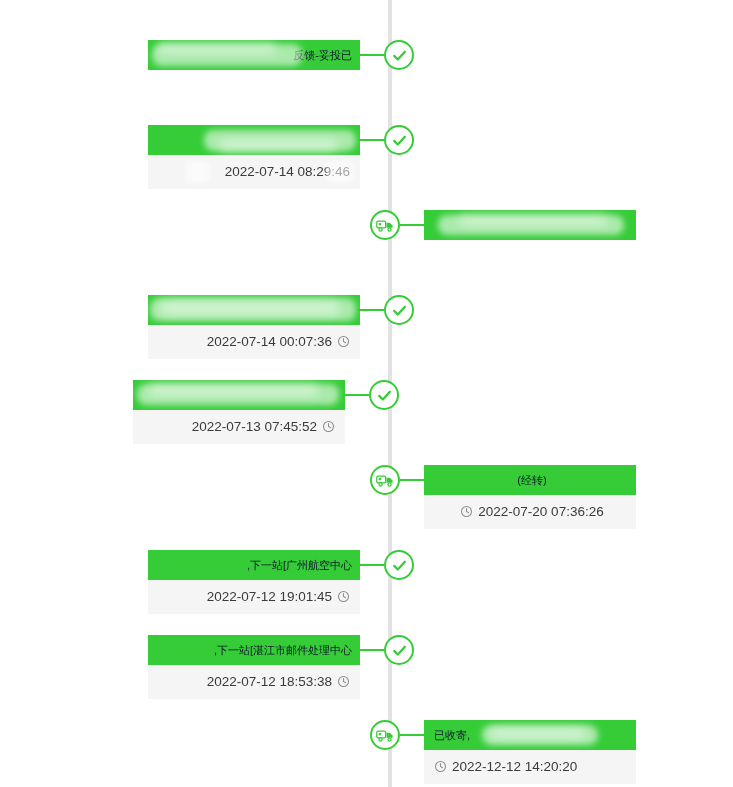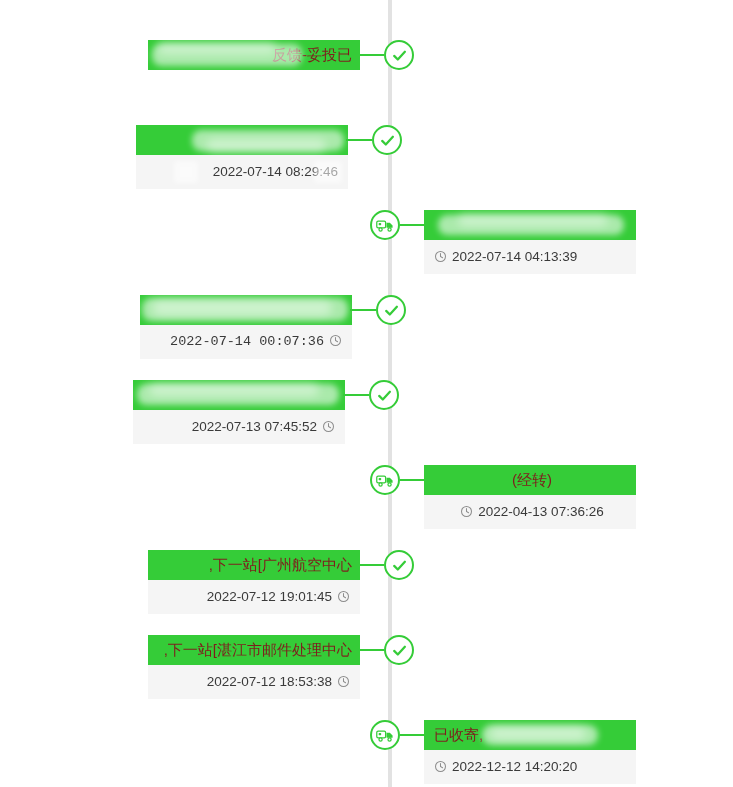--- a/index.html
+++ b/index.html
@@ -42,22 +42,22 @@
   .card {
     position: absolute;
     top: 0;
     width: 212px;
     box-sizing: border-box;
   }
   .card-head {
     position: relative;
     height: 30px;
     background: #35cc38;
-    color: #7f1d1d;
-    font-size: 15px;
+    color: #0f172a;
+    font-size: 11px;
     line-height: 30px;
     white-space: nowrap;
     overflow: hidden;
     box-sizing: border-box;
   }
   .card-time {
     position: relative;
     height: 34px;
     background: #f5f5f5;
     color: #3a3a3a;
@@ -154,21 +154,21 @@
         </svg>
       </div>
       <div class="card" style="width: 212px;">
         <div class="card-head">反馈-妥投已</div>
         <div class="redact" style="left: 4px; top: 4px; width: 150px; height: 22px;"></div>
         <div class="redact soft" style="left: 10px; top: 2px; width: 118px; height: 12px;"></div>
         <div class="redact soft time" style="left: 42px; top: 36px; width: 26px; height: 22px;"></div>
         <div class="redact soft time" style="left: 190px; top: 36px; width: 18px; height: 22px;"></div>
       </div>
     </div>
-    <div class="entry left" style="top: 125px; width: 212px; left: 136px;">
+    <div class="entry left" style="top: 125px; width: 212px; left: 148px;">
       <div class="connector"></div>
       <div class="node">
         <svg width="17" height="17" viewBox="0 0 24 24" aria-hidden="true">
           <path d="M4.5 12.6 L9.6 17.6 L19.6 6.8" fill="none" stroke="#35cc38" stroke-width="3.2" stroke-linecap="round" stroke-linejoin="round"></path>
         </svg>
       </div>
       <div class="card" style="width: 212px;">
         <div class="card-head"></div>
         <div class="card-time"><span>2022-07-14 08:29:46</span></div>
         <div class="redact" style="left: 56px; top: 5px; width: 152px; height: 21px;"></div>
@@ -183,29 +183,25 @@
         <svg width="19" height="15" viewBox="0 0 30 20" aria-hidden="true">
           <rect x="1.2" y="3.2" width="14" height="10.4" rx="2.2" fill="none" stroke="#35cc38" stroke-width="2"></rect>
           <path d="M16.6 5.6 h5.2 l4.4 4.3 v3.7 h-9.6 z" fill="#35cc38"></path>
           <circle cx="7.2" cy="16.4" r="2.5" fill="#fff" stroke="#35cc38" stroke-width="2"></circle>
           <circle cx="21.4" cy="16.4" r="2.5" fill="#fff" stroke="#35cc38" stroke-width="2"></circle>
           <rect x="4.2" y="6.2" width="4" height="3.4" rx="1" fill="#35cc38"></rect>
         </svg>
       </div>
       <div class="card" style="width: 212px;">
         <div class="card-head"></div>
-        <div class="card-time"><svg class="clock" viewBox="0 0 24 24" aria-hidden="true">
-            <circle cx="12" cy="12" r="9.2" fill="none" stroke="#8d8d8d" stroke-width="1.9"></circle>
-            <path d="M12 6.6 V12 L15.8 14.2" fill="none" stroke="#8d8d8d" stroke-width="1.9" stroke-linecap="round"></path>
-          </svg><span>2022-07-14 04:13:39</span></div>
         <div class="redact" style="left: 14px; top: 5px; width: 186px; height: 20px;"></div>
         <div class="redact soft" style="left: 34px; top: 4px; width: 150px; height: 12px;"></div>
       </div>
     </div>
-    <div class="entry left" style="top: 295px; width: 212px; left: 140px; font-family: Liberation Mono, monospace;">
+    <div class="entry left" style="top: 295px; width: 212px; left: 148px;">
       <div class="connector"></div>
       <div class="node">
         <svg width="17" height="17" viewBox="0 0 24 24" aria-hidden="true">
           <path d="M4.5 12.6 L9.6 17.6 L19.6 6.8" fill="none" stroke="#35cc38" stroke-width="3.2" stroke-linecap="round" stroke-linejoin="round"></path>
         </svg>
       </div>
       <div class="card" style="width: 212px;">
         <div class="card-head"></div>
         <div class="card-time"><span>2022-07-14 00:07:36</span><svg class="clock" viewBox="0 0 24 24" aria-hidden="true">
             <circle cx="12" cy="12" r="9.2" fill="none" stroke="#8d8d8d" stroke-width="1.9"></circle>
@@ -241,21 +237,21 @@
           <circle cx="7.2" cy="16.4" r="2.5" fill="#fff" stroke="#35cc38" stroke-width="2"></circle>
           <circle cx="21.4" cy="16.4" r="2.5" fill="#fff" stroke="#35cc38" stroke-width="2"></circle>
           <rect x="4.2" y="6.2" width="4" height="3.4" rx="1" fill="#35cc38"></rect>
         </svg>
       </div>
       <div class="card" style="width: 212px; text-align: center;">
         <div class="card-head">(经转)</div>
         <div class="card-time"><svg class="clock" viewBox="0 0 24 24" aria-hidden="true">
             <circle cx="12" cy="12" r="9.2" fill="none" stroke="#8d8d8d" stroke-width="1.9"></circle>
             <path d="M12 6.6 V12 L15.8 14.2" fill="none" stroke="#8d8d8d" stroke-width="1.9" stroke-linecap="round"></path>
-          </svg><span>2022-04-13 07:36:26</span></div>
+          </svg><span>2022-07-20 07:36:26</span></div>
       </div>
     </div>
     <div class="entry left" style="top: 550px; width: 212px; left: 148px;">
       <div class="connector"></div>
       <div class="node">
         <svg width="17" height="17" viewBox="0 0 24 24" aria-hidden="true">
           <path d="M4.5 12.6 L9.6 17.6 L19.6 6.8" fill="none" stroke="#35cc38" stroke-width="3.2" stroke-linecap="round" stroke-linejoin="round"></path>
         </svg>
       </div>
       <div class="card" style="width: 212px;">

